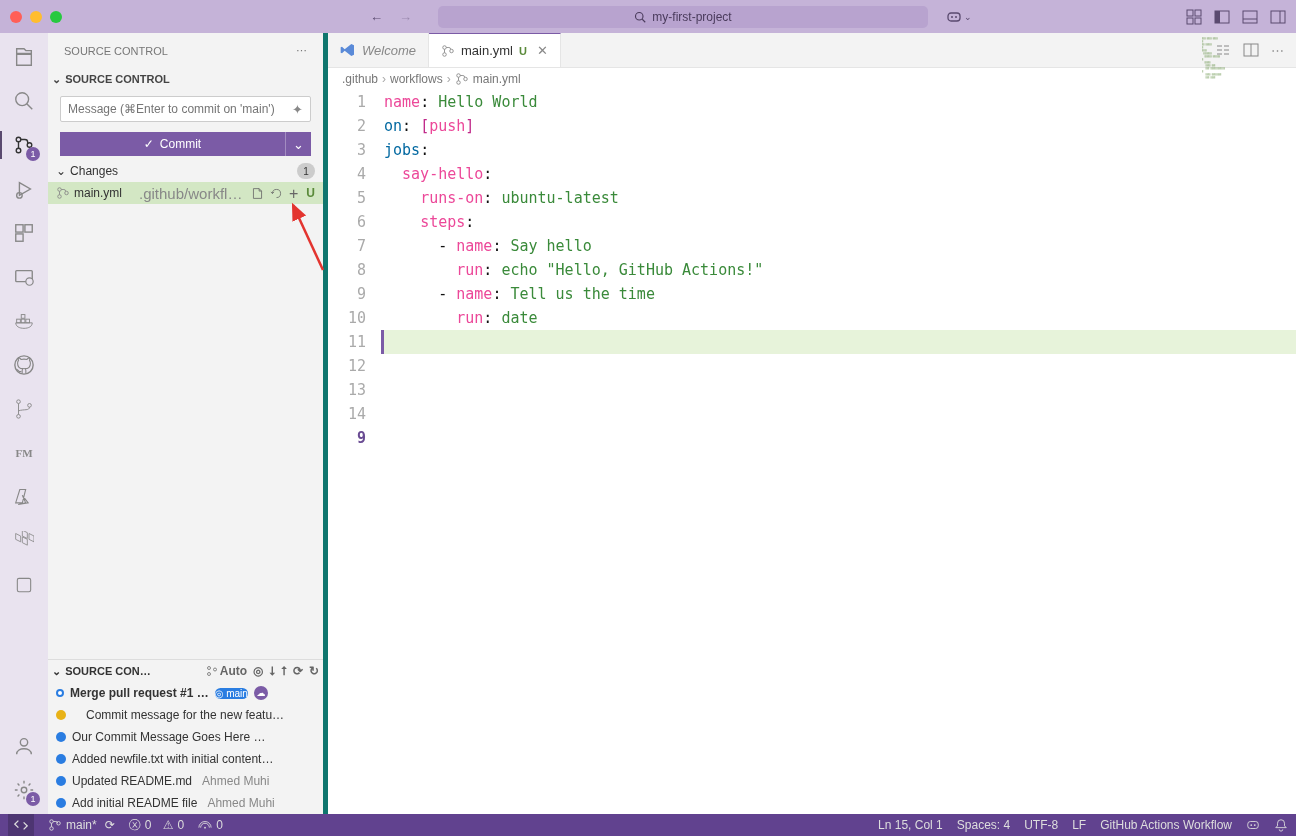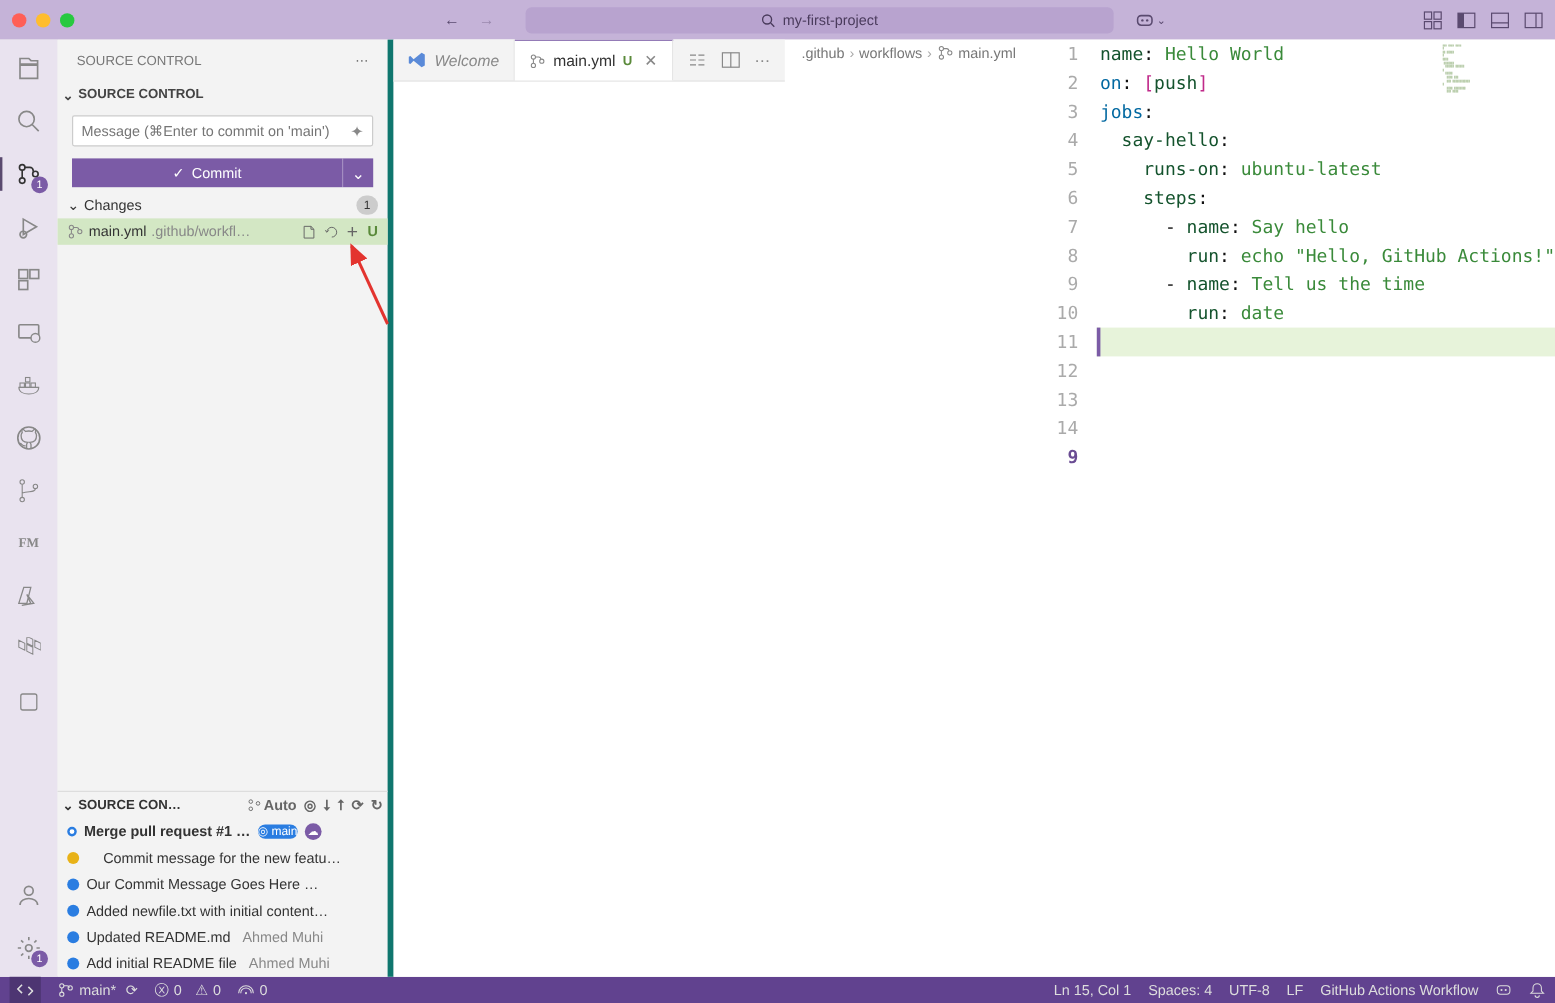--- a/index.html
+++ b/index.html
@@ -26,55 +26,55 @@
 .sb-sec-header { height: 22px; display: flex; align-items: center; padding: 0 4px; font-size: 11px; font-weight: 700; color: #444; gap: 4px; }
 .commit-msg { margin: 6px 12px; display: flex; align-items: center; background: #fff; border: 1px solid #ccc; border-radius: 2px; height: 26px; padding: 0 7px; }
 .commit-msg input { border: none; outline: none; flex: 1; font-size: 12px; background: transparent; }
 .commit-btn-row { margin: 4px 12px; display: flex; }
 .commit-btn { flex: 1; background: #7b5ba6; color: #fff; height: 24px; display: flex; align-items: center; justify-content: center; font-size: 12px; gap: 6px; }
 .commit-dd { width: 26px; background: #7b5ba6; color: #fff; display: flex; align-items: center; justify-content: center; border-left: 1px solid rgba(255,255,255,.3); }
 .changes-row { height: 22px; display: flex; align-items: center; padding: 0 8px; font-size: 12px; gap: 4px; }
 .changes-row .count { margin-left: auto; background: #ccc; border-radius: 10px; width: 18px; height: 16px; font-size: 10px; display:flex; align-items:center; justify-content:center; }
 .file-row { height: 22px; display: flex; align-items: center; padding: 0 8px; font-size: 12px; gap: 4px; background: #d3e7c4; }
 .file-row .fname { color: #333; }
-.file-row .fpath { color: #888; font-size: 12px; flex:1; overflow:hidden; text-overflow:ellipsis; white-space:nowrap; }
+.file-row .fpath { color: #888; font-size: 15px; flex:1; overflow:hidden; text-overflow:ellipsis; white-space:nowrap;margin-left:13px; }
 .file-row .icons { display: flex; gap: 6px; color: #666; font-size: 12px; }
 .file-row .ustat { color: #5a8a3a; font-weight:600; margin-left:4px; }
 
 .arrow-ann { position: absolute; left: 288px; top: 200px; pointer-events: none; }
 
 .graph-section { border-top: 1px solid #ddd; }
 .graph-header { height: 22px; display: flex; align-items: center; padding: 0 4px; font-size: 11px; font-weight: 700; gap: 4px; }
 .graph-header .tools { margin-left: auto; display:flex; gap:6px; color:#666; font-size:12px; align-items:center; }
 .graph-body { font-size: 12px; }
 .commit-row { height: 22px; display: flex; align-items: center; padding-left: 8px; gap: 6px; overflow:hidden; white-space:nowrap; }
 .commit-row .dot { width:10px; height:10px; border-radius:50%; flex-shrink:0; }
 .dot.blue { background:#2a7de1; } .dot.yellow { background:#e8b217; } .dot.hollow { background:#fff; border:2px solid #2a7de1; width:8px; height:8px; }
 .commit-row .msg { overflow:hidden; text-overflow:ellipsis; }
 .commit-row .author { color:#888; margin-left:4px; }
 .branch-badge { background:#2a7de1; color:#fff; border-radius:8px; padding:0 0; font-size:10px; display:inline-flex; align-items:center; gap:2px; }
 .cloud-badge { background:#7b5ba6; color:#fff; border-radius:50%; width:14px; height:14px; display:inline-flex; align-items:center; justify-content:center; font-size:9px; }
 
-.editor-area { flex: 1; display: flex; flex-direction: row; background: #fff; position: relative; }
+.editor-area { flex: 1; display: flex; flex-direction: column; background: #fff; position: relative; }
 .tab-bar { height: 35px; display: flex; background: #f3f3f3; border-bottom: 1px solid #e5e5e5; }
 .tab { padding: 0 12px; display: flex; align-items: center; gap: 6px; font-size: 13px; border-right: 1px solid #e5e5e5; color: #888; font-style: italic; }
 .tab.active { background: #fff; color: #333; font-style: normal; border-top: 1px solid #7b5ba6; }
 .tab .ustat { color: #5a8a3a; font-size: 11px; font-weight:600; }
 .tab .close { margin-left: 4px; color:#888; }
 .tab-actions { margin-left: auto; display:flex; align-items:center; gap:12px; padding:0 12px; color:#888; }
 .breadcrumb { height: 22px; display: flex; align-items: center; padding: 0 14px; font-size: 12px; color: #777; gap: 4px; }
 .breadcrumb .sep { color: #aaa; }
 
 .code { font-family: "SF Mono", Menlo, Consolas, monospace; font-size: 15px; line-height: 24px; display: flex; }
 .gutter { width: 56px; text-align: right; color: #aaa; padding-right: 18px; user-select:none; }
 .gutter .cur { color:#6a4c93; font-weight:600; }
 .lines { flex:1; position:relative; }
 .lines .ln { white-space: pre; }
 .ln15hl { background:#e7f3da; display:block; height:24px; border-left:3px solid #7b5ba6; margin-left:-3px; }
-.k-key { color:#14532d; } .k-str { color:#3a8a3a; } .k-fn { color:#0369a1; } .k-punc { color:#111; } .k-br { color:#c02a8a; }
+.k-key { color:#ec4899; } .k-str { color:#3a8a3a; } .k-fn { color:#0369a1; } .k-punc { color:#111; } .k-br { color:#c02a8a; }
 .minimap { position:absolute; top:4px; right:4px; width:90px; height:110px; opacity:.4; font-size:2px; line-height:3px; font-family:monospace; color:#5a8a3a; overflow:hidden; }
 
 .statusbar { height: 22px; background: #61428f; color: #ddd; display: flex; align-items: center; font-size: 12px; padding: 0 8px; }
 .statusbar .left { display: flex; gap: 14px; }
 .statusbar .right { margin-left: auto; display: flex; gap: 14px; align-items:center; }
 .statusbar .item { display:flex; align-items:center; gap:4px; }
 .rc-tab { background:#4d3572; padding:0 6px; height:22px; display:flex; align-items:center; }
 
 svg { display: block; }
 </style>

